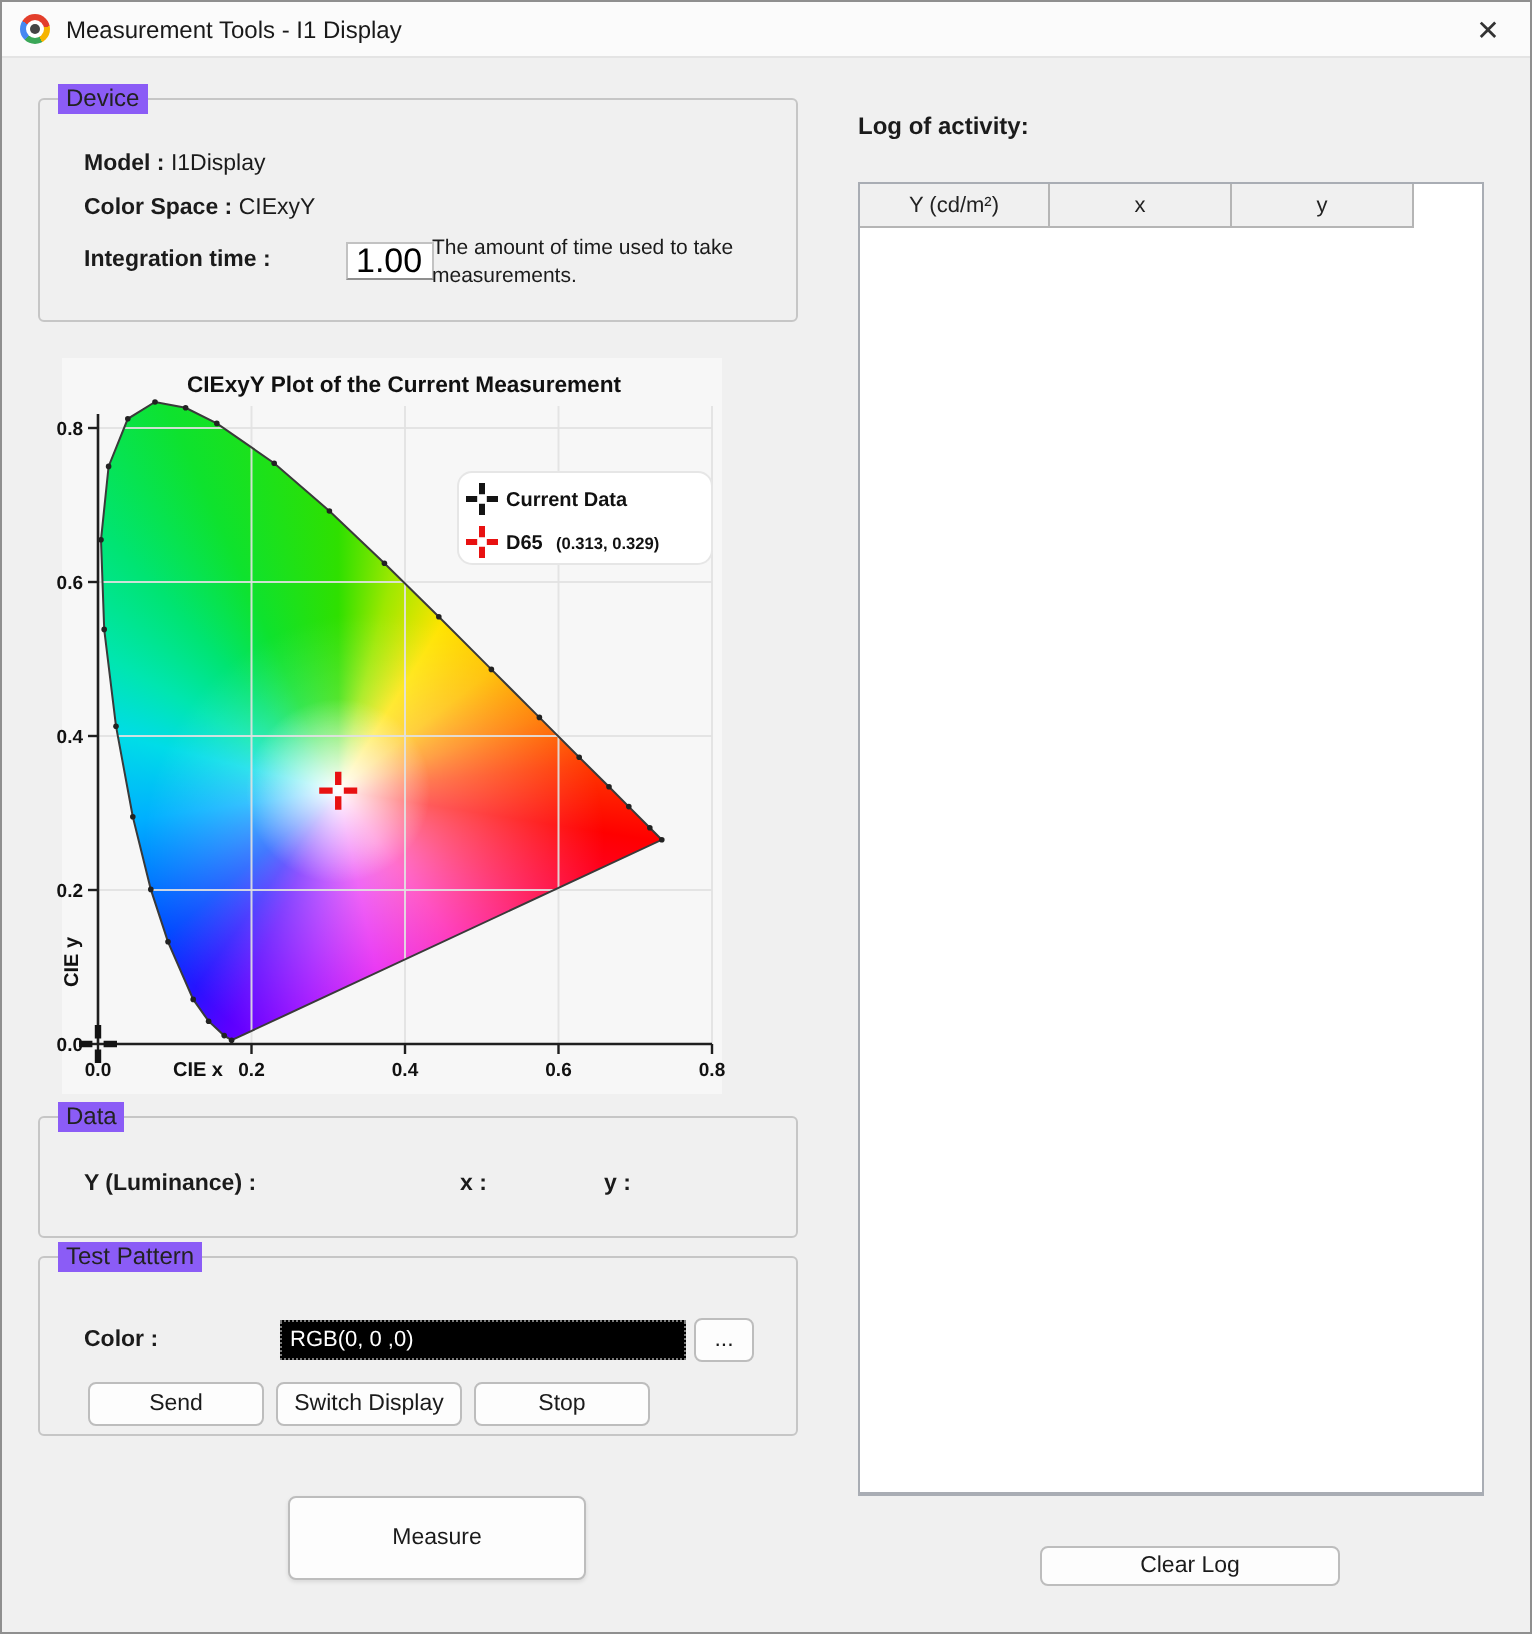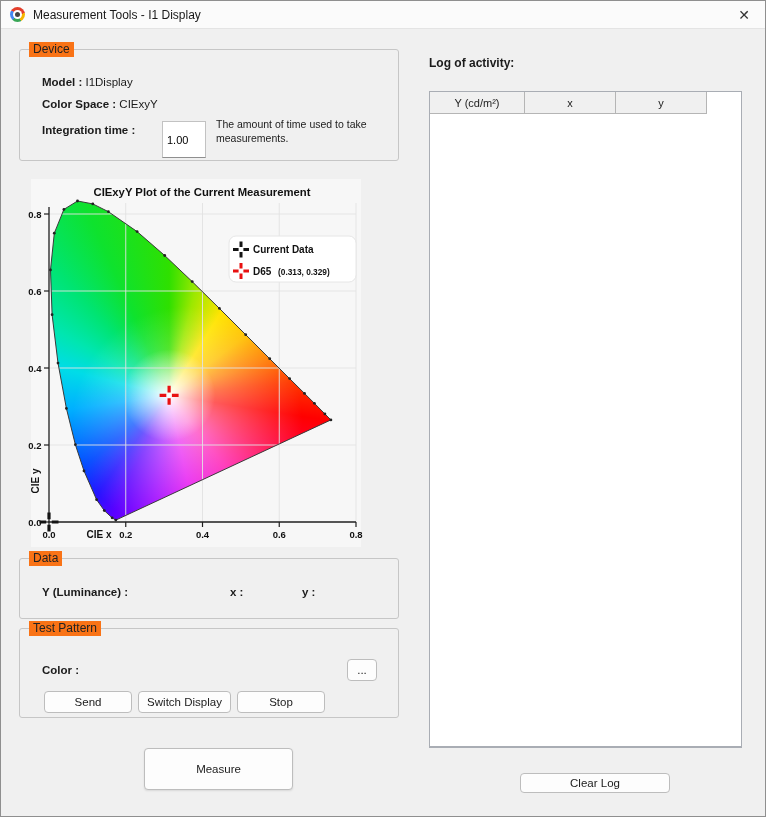--- a/index.html
+++ b/index.html
@@ -15,31 +15,31 @@
   .appicon { width:15px; height:15px; border-radius:50%; margin-left:9px; position:relative; flex:0 0 auto;
              background:conic-gradient(#e33e2b 0 22%, #f6b400 22% 42%, #3aa757 42% 62%, #4688f1 62% 84%, #e33e2b 84% 100%); }
   .appicon::after { content:""; position:absolute; inset:3px; border-radius:50%; background:#fff; }
   .appicon::before { content:""; position:absolute; inset:5px; border-radius:50%; background:#444; z-index:1; }
   .title { font-size:12px; margin-left:8px; color:#191919; }
   .closebtn { position:absolute; right:6px; top:0; width:30px; height:27px; border:none; background:transparent;
               font-size:14px; color:#333; cursor:pointer; font-family:inherit; }
 
   
   .group { position:absolute; border:1px solid #c6c6c6; border-radius:3px; }
-  .group-label { position:absolute; top:-8px; left:9px; background:#f97316; padding:0 4px;
+  .group-label { position:absolute; top:-8px; left:9px; background:#8b5cf6; padding:0 4px;
                  font-size:12px; color:#222; line-height:15px; }
   .grp-device { left:18px; top:48px; width:380px; height:112px; }
   .grp-data   { left:18px; top:557px; width:380px; height:61px; }
   .grp-test   { left:18px; top:627px; width:380px; height:90px; }
 
   .row-abs { position:absolute; font-size:11.5px; }
   .b { font-weight:700; }
 
-  .int-input { position:absolute; left:120px; top:-3px; width:44px; height:37px; border:1px solid #c2c2c2;
-               border-bottom:1px solid #8f8f8f; font-size:11px; padding:1px 4px; font-family:inherit; background:#fff; }
+  .int-input { position:absolute; left:131px; top:-3px; width:44px; height:19px; border:1px solid #c2c2c2;
+               border-bottom:1px solid #8f8f8f; font-size:17px; padding:1px 4px; font-family:inherit; background:#fff; }
   .hint { position:absolute; left:174px; top:-6px; width:196px; font-size:10.5px; line-height:1.3; color:#1b1b1b; }
 
   
   .figure { position:absolute; left:30px; top:178px; width:330px; height:368px; background:#f7f7f7; }
   .gamut  { position:absolute; inset:0; }
   .figure svg { position:absolute; inset:0; overflow:visible; font-family:inherit; }
 
   
   .dg-lum { left:22px; top:27px; }
   .dg-x   { left:210px; top:27px; }
@@ -184,20 +184,21 @@
   <div class="group grp-data">
     <span class="group-label">Data</span>
     <span class="row-abs b dg-lum">Y (Luminance) :</span>
     <span class="row-abs b dg-x">x :</span>
     <span class="row-abs b dg-y">y :</span>
   </div>
 
   <div class="group grp-test">
     <span class="group-label">Test Pattern</span>
     <span class="row-abs b tp-colorlabel">Color :</span>
+    <div class="swatch">RGB(0, 0 ,0)</div>
     <button class="win browse-btn">...</button>
     <button class="win send-btn">Send</button>
     <button class="win switch-btn">Switch Display</button>
     <button class="win stop-btn">Stop</button>
   </div>
 
   <button class="win measure-btn">Measure</button>
 
   <span class="log-label">Log of activity:</span>
   <div class="logtable">

